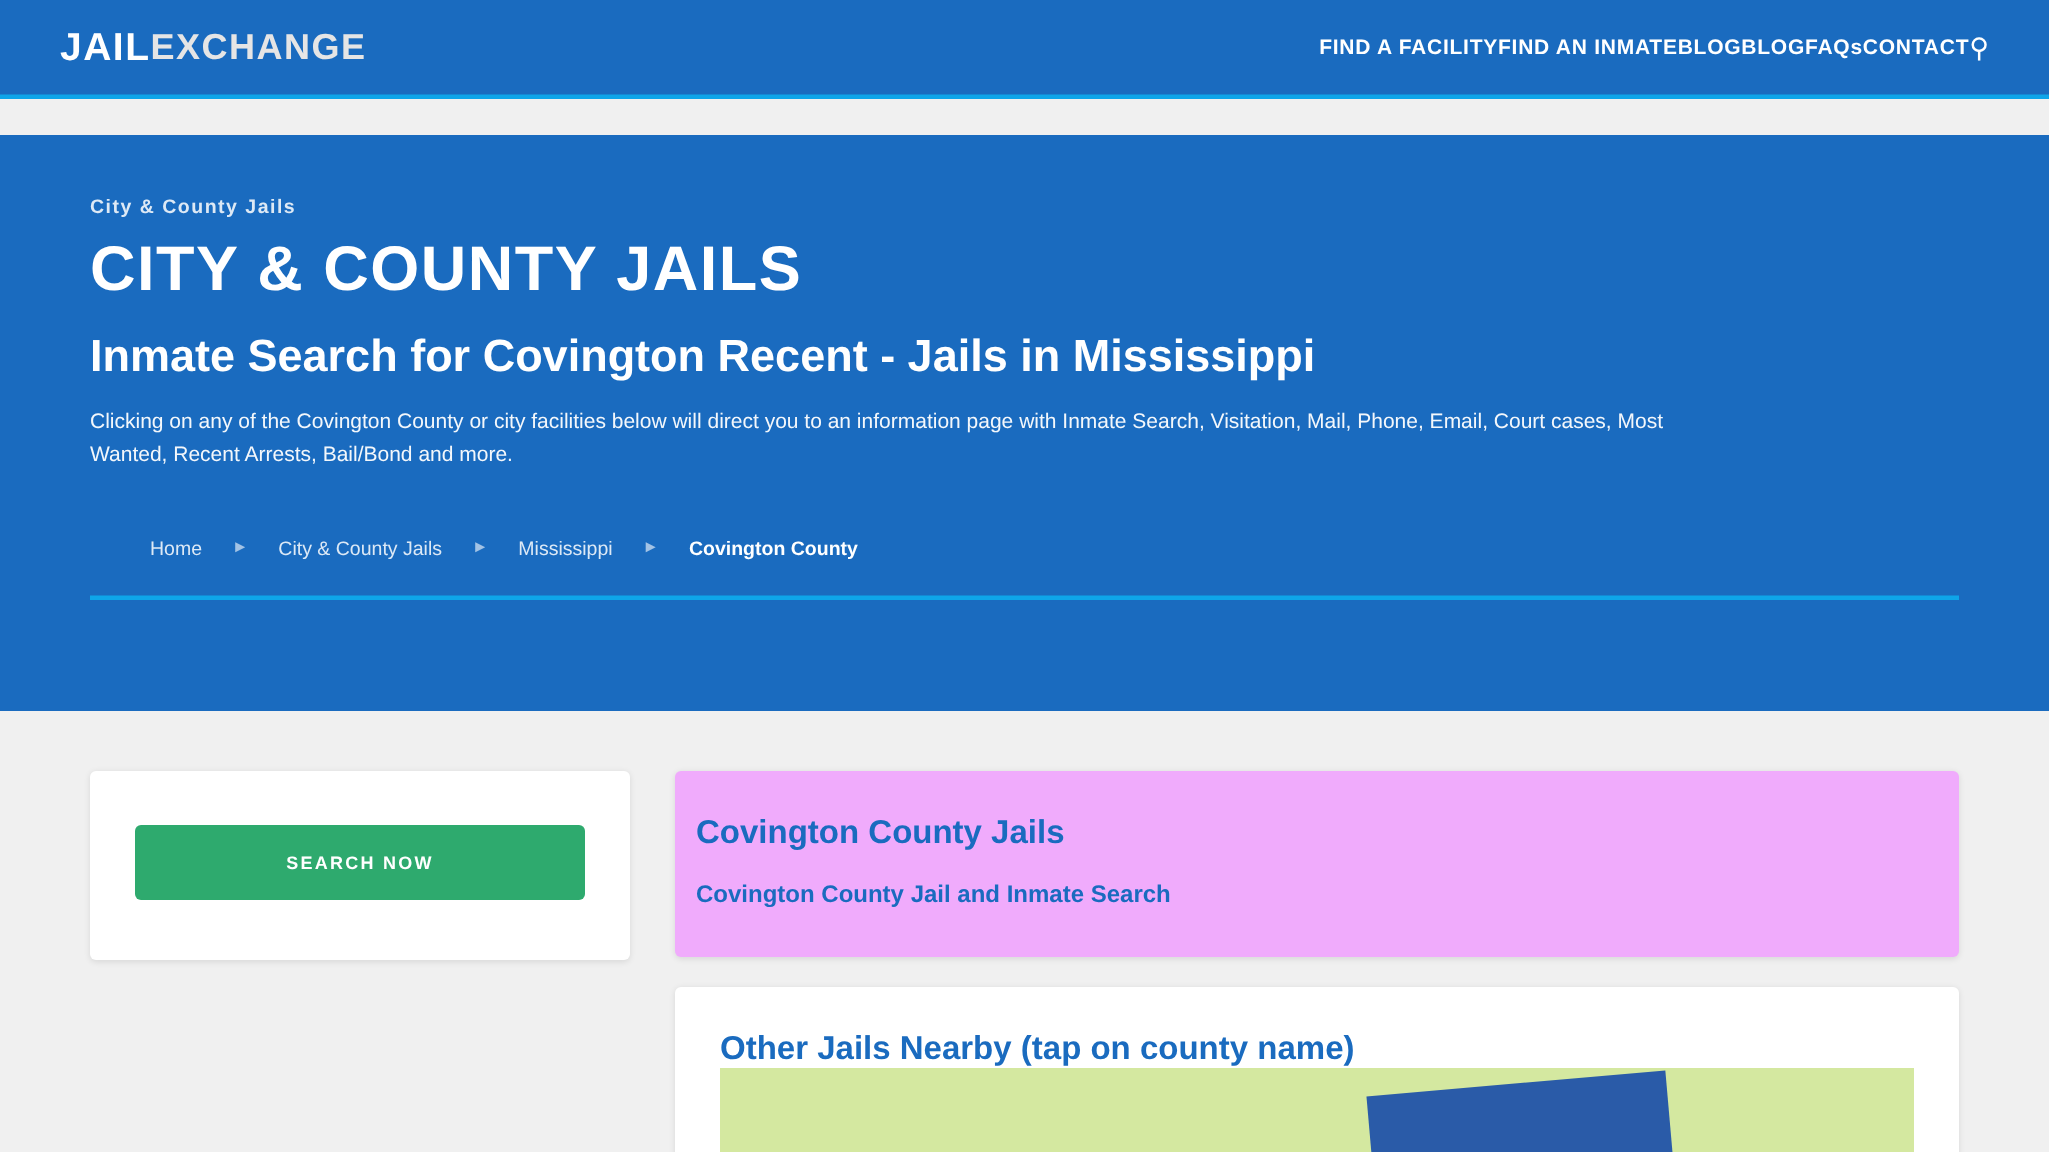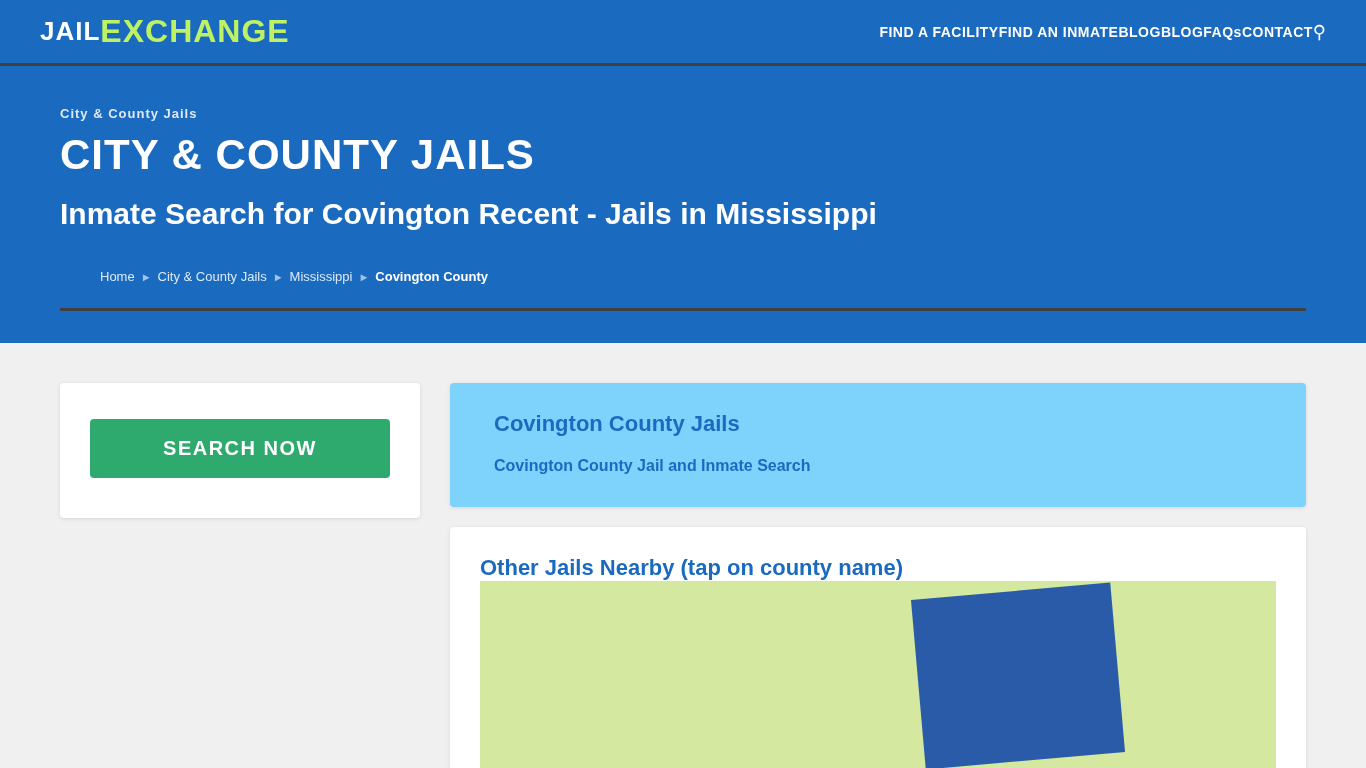--- a/index.html
+++ b/index.html
@@ -5,38 +5,38 @@
     * { margin: 0; padding: 0; box-sizing: border-box; }
     body { font-family: Arial, sans-serif; background: #f0f0f0; }
 
     
     nav {
       background: #1a6bbf;
       display: flex;
       align-items: center;
       padding: 0 40px;
       height: 66px;
-      border-bottom: 3px solid #404040;
+      border-bottom: 3px solid #0ea5e9;
     }
     .nav-logo {
       display: flex;
       align-items: center;
       text-decoration: none;
       margin-right: auto;
     }
     .logo-jail {
       font-weight: 900;
       font-size: 26px;
       color: #fff;
       letter-spacing: 1px;
     }
     .logo-exchange {
       font-weight: 900;
-      font-size: 32px;
-      color: #bef264;
+      font-size: 24px;
+      color: #e5e5e5;
       letter-spacing: 1px;
     }
     .nav-links {
       display: flex;
       align-items: center;
       list-style: none;
     }
     .nav-links a {
       color: #fff;
       text-decoration: none;
@@ -47,22 +47,23 @@
     }
     .search-icon-nav {
       color: #fff;
       font-size: 18px;
       cursor: pointer;
     }
 
     
     .hero {
       background: #1a6bbf;
-      padding: 40px 60px 32px 60px;
-      color: #fff;
+      padding: 40px 60px 74px 60px;
+      color: #fff;
+      margin-top: 24px;
     }
     .hero-category {
       font-size: 13px;
       font-weight: 700;
       letter-spacing: 1px;
       color: #fff;
       margin-bottom: 10px;
       opacity: 0.85;
     }
     .hero h1 {
@@ -80,21 +81,21 @@
     .hero-desc {
       font-size: 14px;
       line-height: 1.6;
       max-width: 1100px;
       margin-bottom: 20px;
       opacity: 0.95;
     }
     .breadcrumb {
       display: flex;
       align-items: center;
-      gap: 6px;
+      gap: 20px;
       font-size: 13px;
       color: rgba(255,255,255,0.85);
       flex-wrap: wrap;
     }
     .breadcrumb a {
       color: rgba(255,255,255,0.85);
       text-decoration: none;
     }
     .breadcrumb .sep {
       font-size: 11px;
@@ -131,44 +132,44 @@
       color: #1a6bbf;
       line-height: 1.3;
       margin-bottom: 28px;
       text-transform: uppercase;
     }
     .search-now-btn {
       display: block;
       width: 100%;
       background: #2eaa6e;
       color: #fff;
-      font-size: 20px;
+      font-size: 12px;
       font-weight: 800;
       letter-spacing: 1.5px;
       text-transform: uppercase;
       border: none;
       border-radius: 4px;
       padding: 18px 0;
       cursor: pointer;
       text-align: center;
     }
 
     
     .right-content {
       flex: 1;
       display: flex;
       flex-direction: column;
       gap: 20px;
     }
 
     
     .info-card {
-      background: #7dd3fc;
-      border-radius: 4px;
-      padding: 28px 44px;
+      background: #f0abfc;
+      border-radius: 4px;
+      padding: 28px 14px;
       box-shadow: 0 1px 4px rgba(0,0,0,0.1);
     }
     .card-title {
       font-size: 22px;
       font-weight: 700;
       color: #1a6bbf;
       margin-bottom: 16px;
     }
     .card-link {
       color: #1a6bbf;
@@ -243,20 +244,21 @@
     <li>
       <span class="search-icon-nav">⚲</span>
     </li>
   </ul>
 </nav>
 
 <section class="hero">
   <div class="hero-category">City &amp; County Jails</div>
   <h1>CITY &amp; COUNTY JAILS</h1>
   <h2>Inmate Search for Covington Recent - Jails in Mississippi</h2>
+  <p class="hero-desc">Clicking on any of the Covington County or city facilities below will direct you to an information page with Inmate Search, Visitation, Mail, Phone, Email, Court cases, Most Wanted, Recent Arrests, Bail/Bond and more.</p>
   <nav class="breadcrumb" aria-label="breadcrumb">
     <a href="#">Home</a>
     <span class="sep">►</span>
     <a href="#">City &amp; County Jails</a>
     <span class="sep">►</span>
     <a href="#">Mississippi</a>
     <span class="sep">►</span>
     <span class="current">Covington County</span>
   </nav>
 </section>

